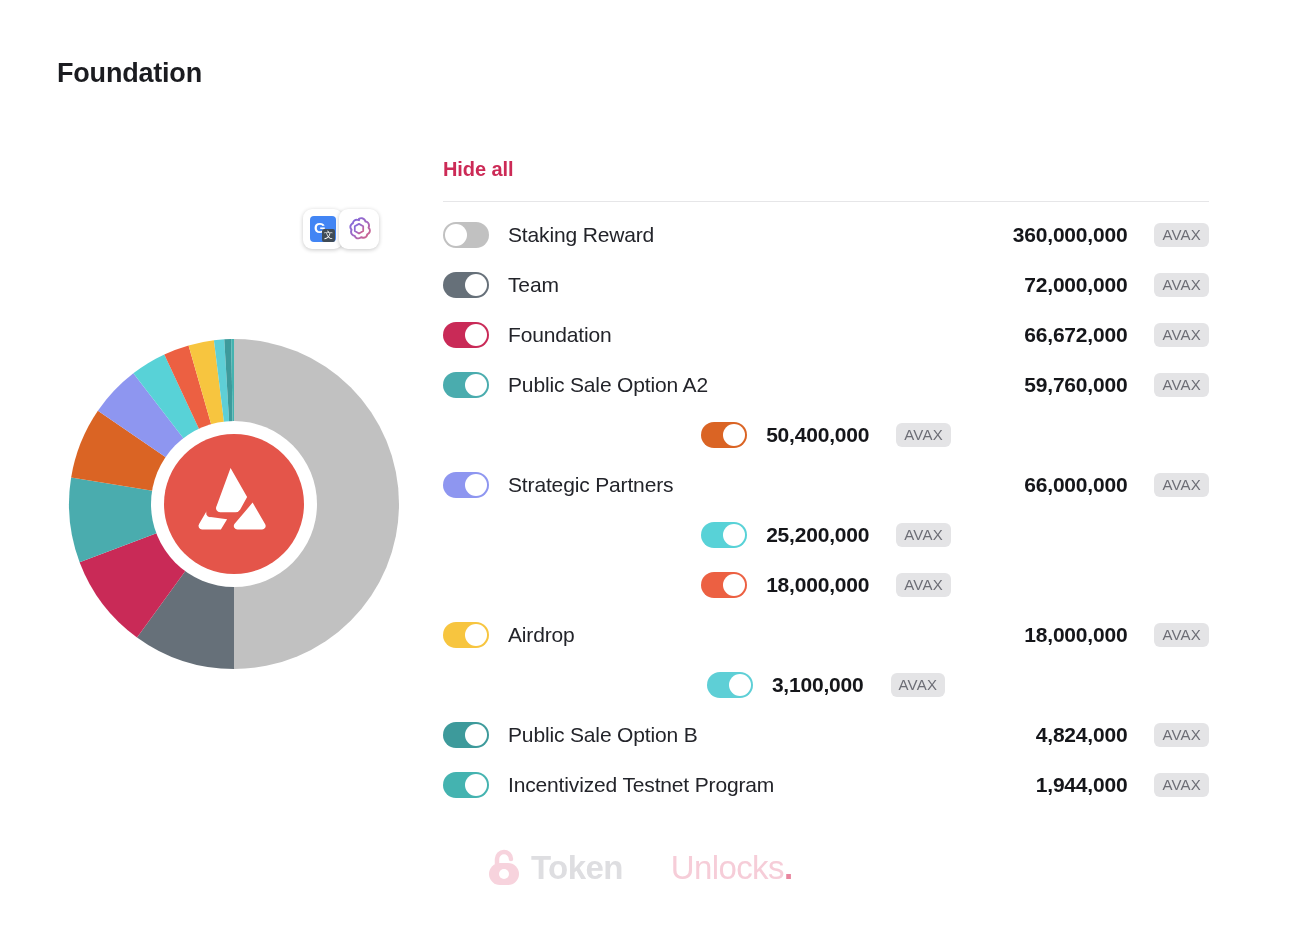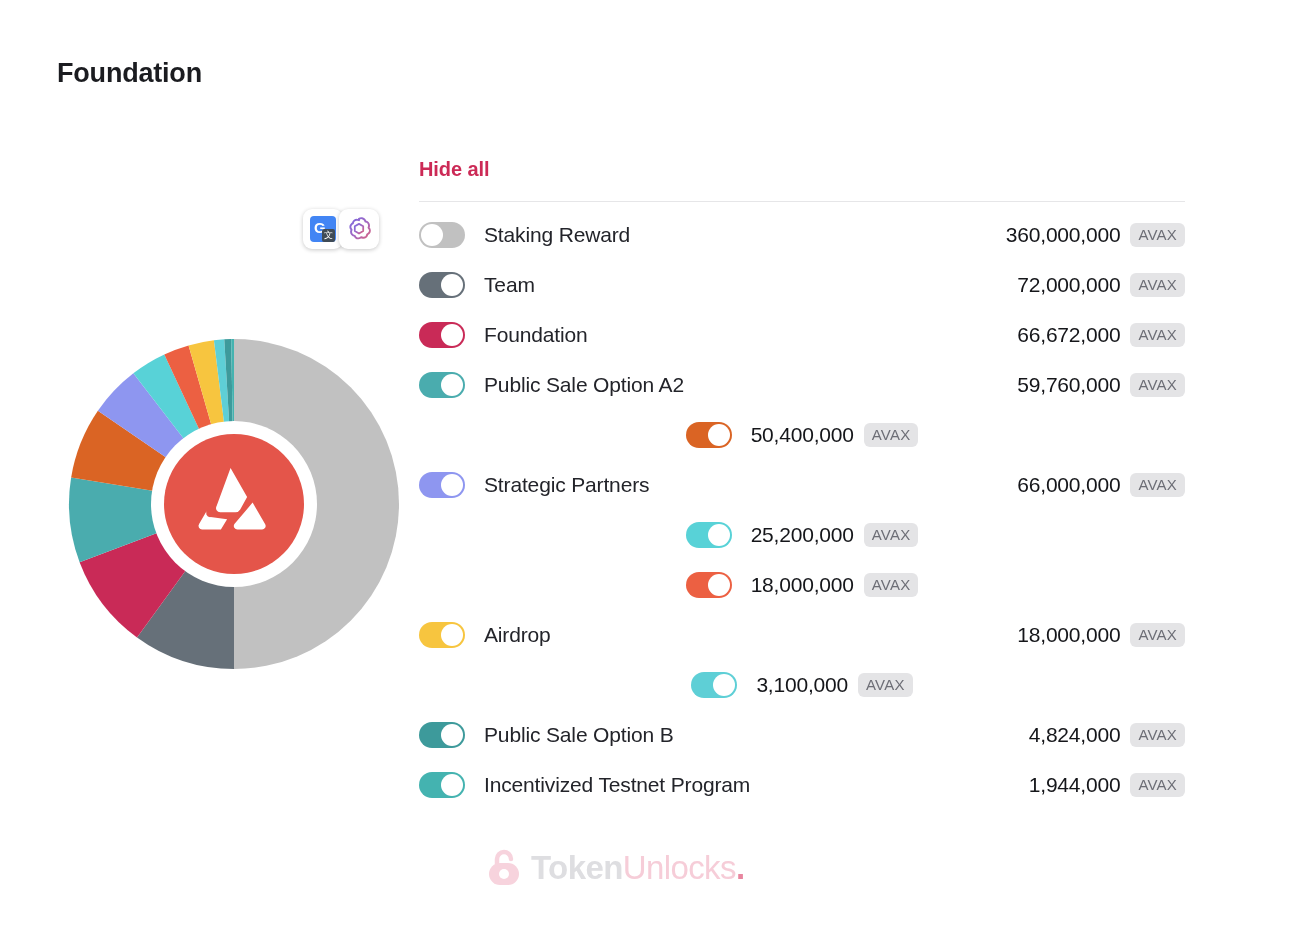--- a/index.html
+++ b/index.html
@@ -76,21 +76,21 @@
     left: 68px;
     top: 338px;
     width: 332px;
     height: 332px;
   }
   .chart-wrap svg { display: block; }
 
   
   .legend {
     position: absolute;
-    left: 419px;
+    left: 443px;
     top: 158px;
     width: 766px;
   }
   .hide-all {
     font-size: 20px;
     font-weight: 700;
     color: #cc2a56;
     letter-spacing: -0.1px;
     cursor: pointer;
     display: inline-block;
@@ -131,29 +131,29 @@
     flex: 1 1 auto;
     font-size: 21px;
     color: #23242a;
     line-height: 1.42;
     letter-spacing: -0.15px;
     padding-right: 16px;
   }
   .legend-value {
     flex: 0 0 auto;
     font-size: 21px;
-    font-weight: 400;
+    font-weight: 700;
     color: #15161a;
     text-align: right;
     letter-spacing: -0.2px;
     white-space: nowrap;
   }
   .unit-badge {
     flex: 0 0 auto;
-    margin-left: 10px;
+    margin-left: 27px;
     background: #e4e4e6;
     color: #6d6e76;
     font-size: 15px;
     border-radius: 6px;
     padding: 4px 8px 5px;
     letter-spacing: 0.2px;
     line-height: 1;
   }
 
   
@@ -167,21 +167,21 @@
     pointer-events: none;
   }
   .wm-lock { margin-right: 10px; }
   .wm-text {
     font-size: 33px;
     font-weight: 700;
     letter-spacing: -0.6px;
     line-height: 1;
   }
   .wm-token { color: #dedee1; }
-  .wm-unlocks { color: #f6cdd8; font-weight: 400; }
+  .wm-unlocks { color: #f6cdd8; font-weight: 400; margin-left: 48px; }
   .wm-dot { color: #e8869f; font-weight: 700; }
 </style>
 </head>
 <body>
 
 <div class="page">
 
   <div class="page-title">Foundation</div>
 
   <div class="ext-icons">

